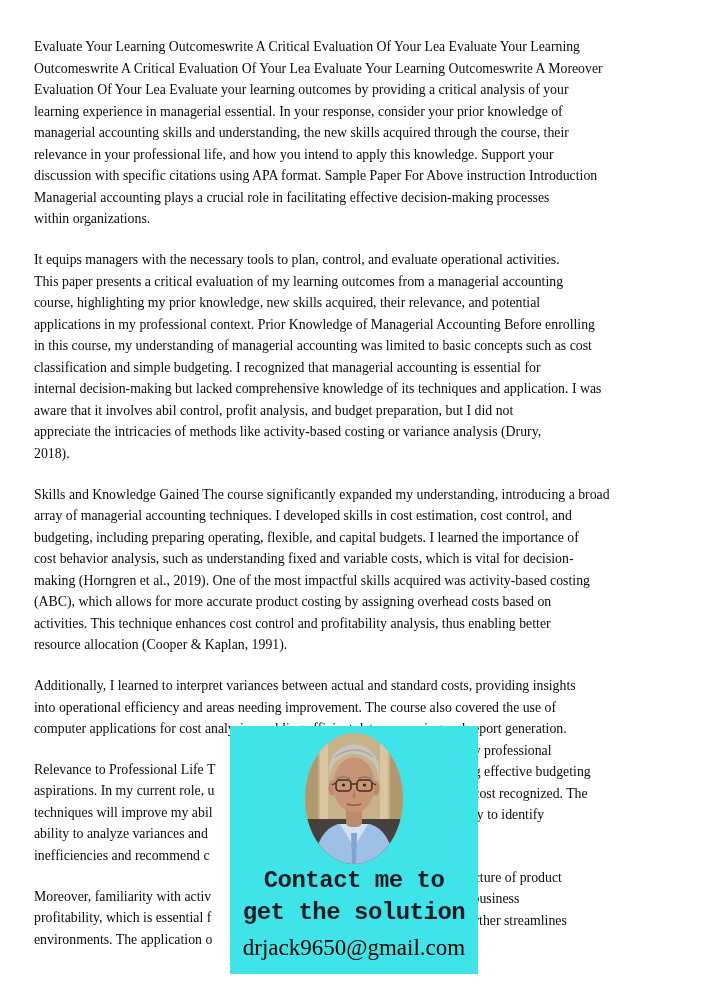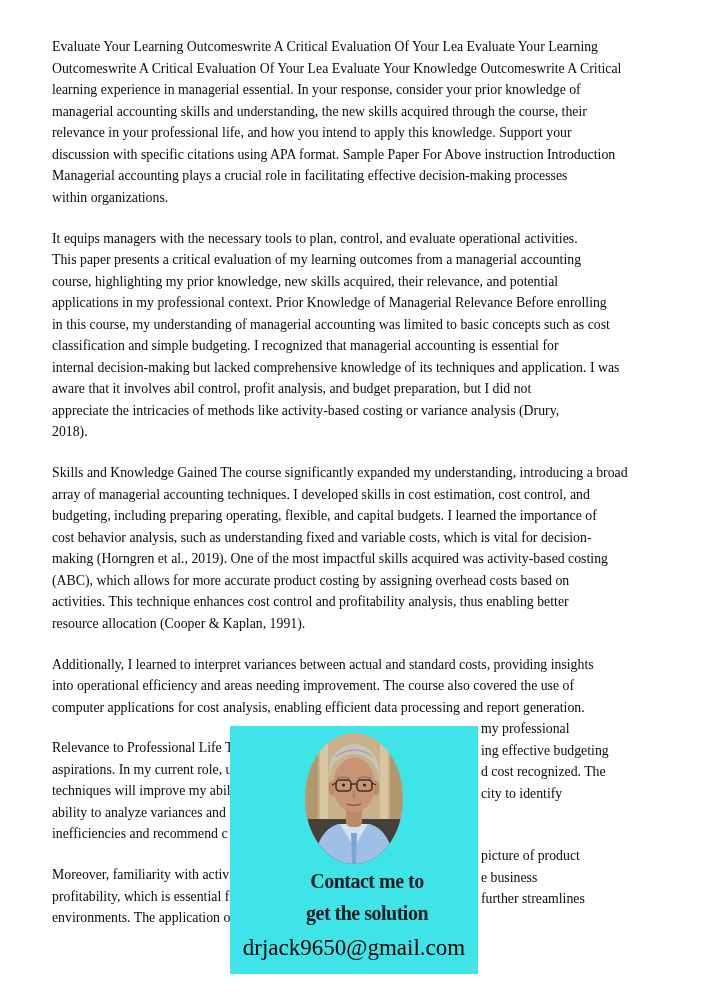--- a/index.html
+++ b/index.html
@@ -1,70 +1,71 @@
 <!DOCTYPE html>
 <html><head>
 <meta charset="utf-8">
 <style>
   html,body{margin:0;padding:0;}
   body{
     width:708px;height:1000px;background:#ffffff;position:relative;
     font-family:"Liberation Serif",serif;overflow:hidden;
   }
   .text-flow{
-    position:absolute;left:52px;top:36px;width:620px;
+    position:absolute;left:34px;top:36px;width:620px;
     color:#0a0a0a;font-size:13.8px;
   }
   .para{margin:0 0 19.5px 0;}
   .line{
     height:21.5px;line-height:21.5px;white-space:nowrap;position:relative;
   }
   .frag-left{display:inline-block;margin-top:19px;}
   .frag-right{position:absolute;left:429px;top:0;}
   .card{
     position:absolute;left:230px;top:726px;width:248px;height:248px;
     background:#3fe4e9;text-align:center;
   }
   .portrait{
     position:absolute;left:75px;top:7px;width:98px;height:131px;
   }
   .msg{
-    position:absolute;left:13px;width:100%;
-    font-family:Liberation Serif, serif;font-weight:bold;
-    color:#0e1a22;font-size:20px;line-height:30px;letter-spacing:-0.5px;
+    position:absolute;left:0;width:100%;
+    font-family:Liberation Mono, monospace;font-weight:bold;
+    color:#0e1a22;font-size:24px;line-height:30px;letter-spacing:-0.5px;
   }
   .msg1{top:140px;}
   .msg2{top:172px;}
   .email{
     position:absolute;left:0;top:207px;width:100%;
     font-family:"Liberation Serif",serif;font-weight:normal;
     color:#000000;font-size:23px;line-height:30px;
   }
 </style>
 </head>
 <body>
 
 <div class="page">
 
   <div class="text-flow" id="text-flow">
       <div class="para">
         <div class="line">Evaluate Your Learning Outcomeswrite A Critical Evaluation Of Your Lea Evaluate Your Learning</div>
-        <div class="line">Outcomeswrite A Critical Evaluation Of Your Lea Evaluate Your Knowledge Outcomeswrite A Critical</div>
+        <div class="line">Outcomeswrite A Critical Evaluation Of Your Lea Evaluate Your Learning Outcomeswrite A Moreover</div>
+        <div class="line">Evaluation Of Your Lea Evaluate your learning outcomes by providing a critical analysis of your</div>
         <div class="line">learning experience in managerial essential. In your response, consider your prior knowledge of</div>
         <div class="line">managerial accounting skills and understanding, the new skills acquired through the course, their</div>
         <div class="line">relevance in your professional life, and how you intend to apply this knowledge. Support your</div>
         <div class="line">discussion with specific citations using APA format. Sample Paper For Above instruction Introduction</div>
         <div class="line">Managerial accounting plays a crucial role in facilitating effective decision-making processes</div>
         <div class="line">within organizations.</div>
       </div>
       <div class="para">
         <div class="line">It equips managers with the necessary tools to plan, control, and evaluate operational activities.</div>
         <div class="line">This paper presents a critical evaluation of my learning outcomes from a managerial accounting</div>
         <div class="line">course, highlighting my prior knowledge, new skills acquired, their relevance, and potential</div>
-        <div class="line">applications in my professional context. Prior Knowledge of Managerial Relevance Before enrolling</div>
+        <div class="line">applications in my professional context. Prior Knowledge of Managerial Accounting Before enrolling</div>
         <div class="line">in this course, my understanding of managerial accounting was limited to basic concepts such as cost</div>
         <div class="line">classification and simple budgeting. I recognized that managerial accounting is essential for</div>
         <div class="line">internal decision-making but lacked comprehensive knowledge of its techniques and application. I was</div>
         <div class="line">aware that it involves abil control, profit analysis, and budget preparation, but I did not</div>
         <div class="line">appreciate the intricacies of methods like activity-based costing or variance analysis (Drury,</div>
         <div class="line">2018).</div>
       </div>
       <div class="para">
         <div class="line">Skills and Knowledge Gained The course significantly expanded my understanding, introducing a broad</div>
         <div class="line">array of managerial accounting techniques. I developed skills in cost estimation, cost control, and</div>

